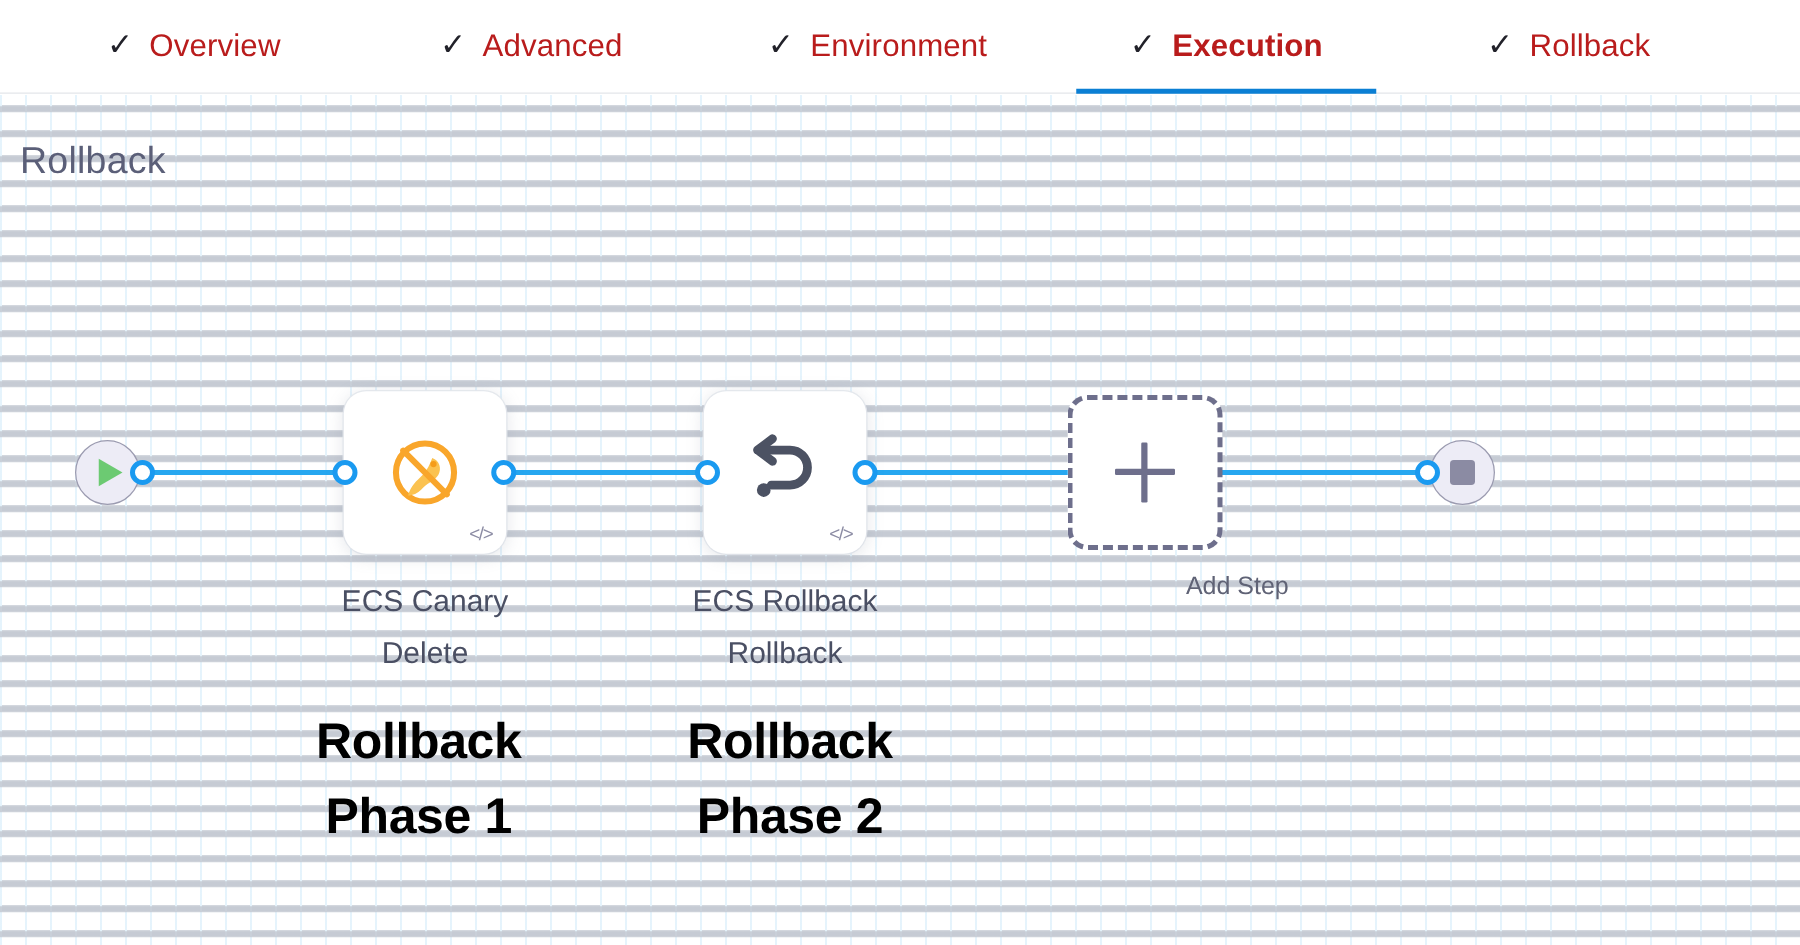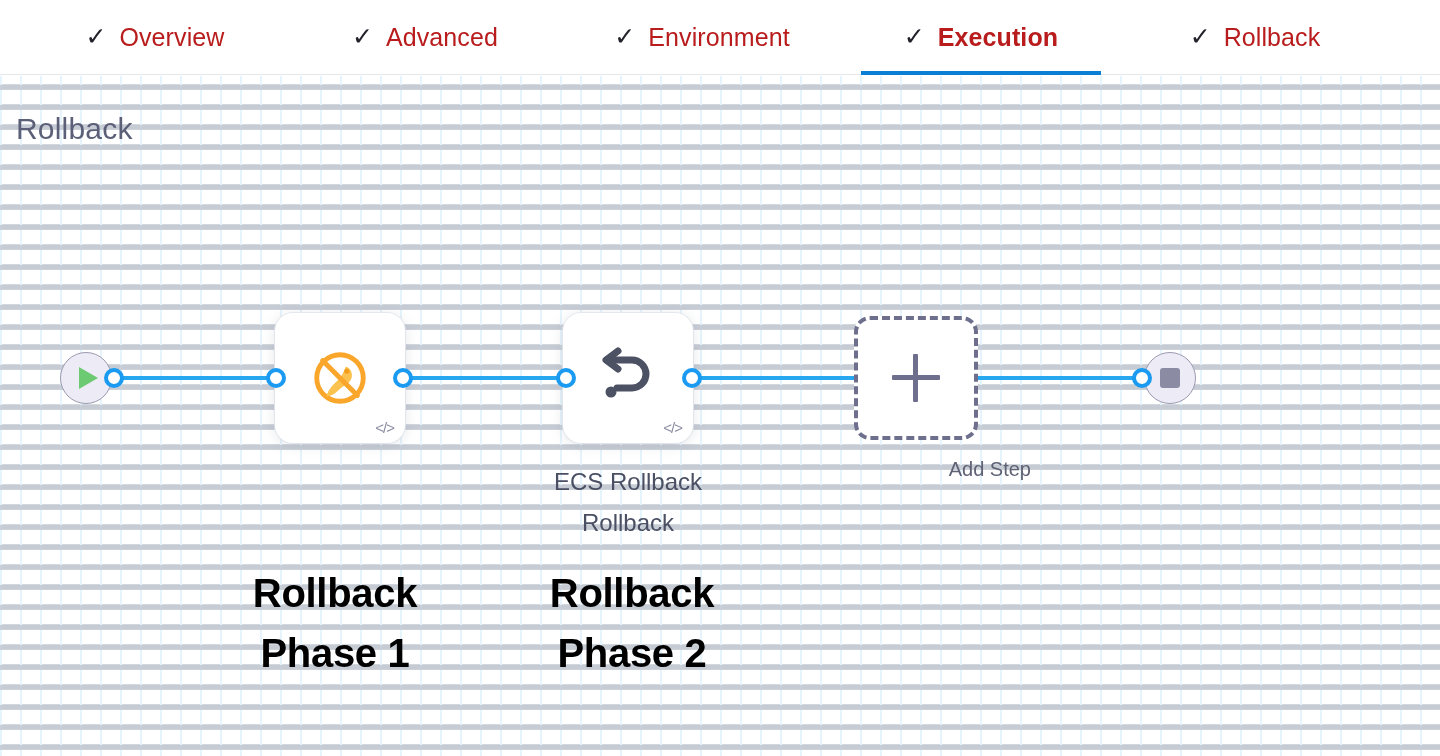--- a/index.html
+++ b/index.html
@@ -274,20 +274,24 @@
     <div class="step-card" style="left:275px;">
       <svg class="icon-svg" width="62" height="62" viewBox="0 0 64 64">
         <circle cx="32" cy="32" r="24" fill="none" stroke="#f9a62b" stroke-width="5"></circle>
         <path d="M38 20 c6 2 8 9 5 14 c-3 5 -10 7 -14 12 c-3 3 -7 5 -11 5 c2 -8 7 -12 12 -17 c4 -4 6 -9 8 -14 z" fill="#fbc250"></path>
         <circle cx="39" cy="25" r="2.6" fill="#f59c1a"></circle>
         <path d="M14 14 L50 50" stroke="#f9a62b" stroke-width="5" stroke-linecap="round"></path>
       </svg>
       <span class="code-badge">&lt;/&gt;</span>
     </div>
     <div class="port" style="left:393px;"></div>
+    <div class="step-label" style="left:225px;">
+      <div>ECS Canary</div>
+      <div>Delete</div>
+    </div>
     <div class="phase-label" style="left:185px;">
       <div>Rollback</div>
       <div>Phase 1</div>
     </div>
 
     <div class="port" style="left:556px;"></div>
     <div class="step-card" style="left:563px;">
       <svg class="icon-svg" width="64" height="62" viewBox="0 0 64 62">
         <path d="M22 22 L10 13 M10 13 L22 4" fill="none" stroke="#4c5263" stroke-width="7" stroke-linecap="round" stroke-linejoin="round"></path>
         <path d="M11 13 H36 a14 14 0 0 1 0 28 H21" fill="none" stroke="#4c5263" stroke-width="7" stroke-linecap="round"></path>

